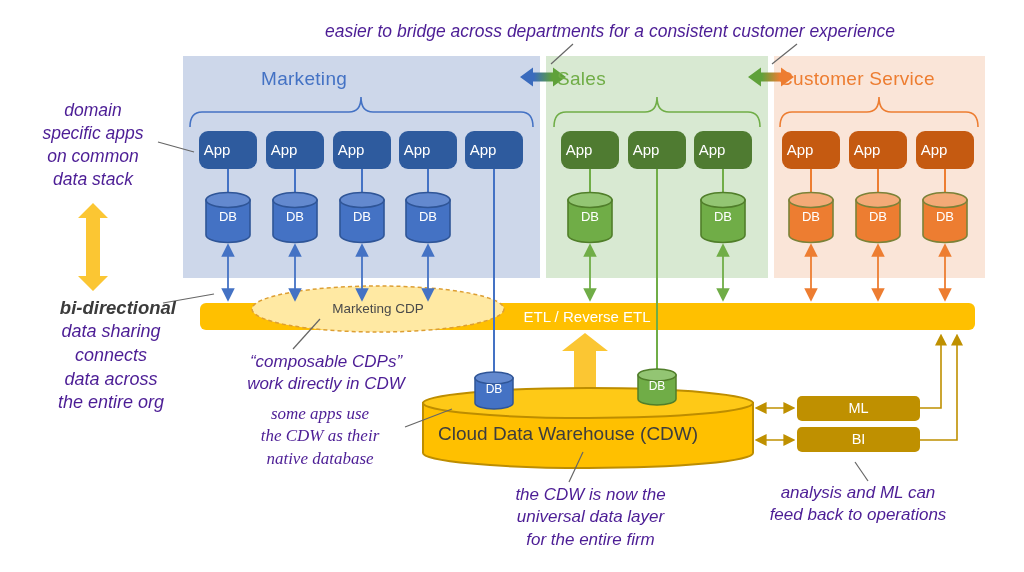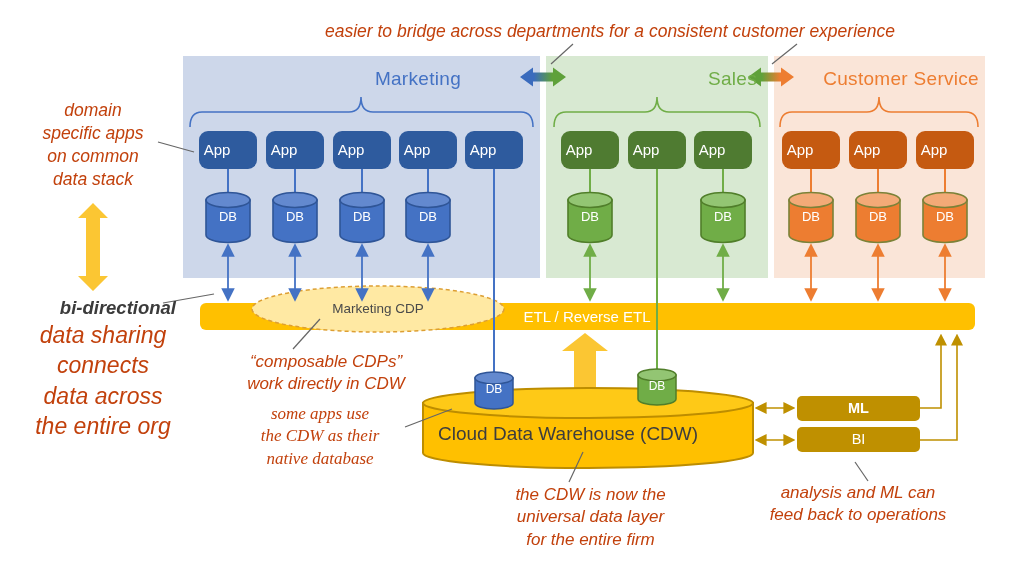--- a/index.html
+++ b/index.html
@@ -1,21 +1,21 @@
 <!DOCTYPE html>
 <html><head>
 <meta charset="utf-8">
 <style>
   html,body{margin:0;padding:0;background:#fff;}
   #stage{position:relative;width:1024px;height:572px;background:#ffffff;overflow:hidden;
          font-family:"Liberation Sans",sans-serif;}
   #diagram-svg{position:absolute;left:0;top:0;z-index:1;}
   .txt{position:absolute;z-index:2;white-space:pre-line;}
-  .note{font-style:italic;color:#c2410c;text-align:center;line-height:1.32;}
-  .hdr{font-size:19px;text-align:right;font-weight:400;letter-spacing:.3px;}
+  .note{font-style:italic;color:#4c1d95;text-align:center;line-height:1.32;}
+  .hdr{font-size:19px;text-align:left;font-weight:400;letter-spacing:.3px;}
   .app-label{width:36px;text-align:center;color:#fff;font-size:15px;}
   .db-label{text-align:center;color:#fff;font-size:13px;}
   .db-label-sm{text-align:center;color:#fff;font-size:12px;}
   .bar-label{color:#fff;font-size:15px;text-align:center;}
   .box-label{color:#fff;font-size:14.5px;text-align:center;}
 </style>
 </head>
 <body>
 
 <div id="stage">
@@ -236,29 +236,29 @@
 <div class="txt db-label" style="left:701px;top:209px;width:44px;">DB</div>
 <div class="txt db-label" style="left:789px;top:209px;width:44px;">DB</div>
 <div class="txt db-label" style="left:856px;top:209px;width:44px;">DB</div>
 <div class="txt db-label" style="left:923px;top:209px;width:44px;">DB</div>
 <div class="txt db-label-sm" style="left:475px;top:382px;width:38px;">DB</div>
 <div class="txt db-label-sm" style="left:638px;top:379px;width:38px;">DB</div>
 
 <div class="txt bar-label" style="left:437px;top:308px;width:300px;">ETL / Reverse ETL</div>
 <div class="txt" style="left:278px;top:301px;width:200px;text-align:center;font-size:13.5px;color:#4a4a4a;">Marketing CDP</div>
 <div class="txt" style="left:438px;top:423px;width:300px;text-align:left;font-size:19px;color:#3d3d3d;">Cloud Data Warehouse (CDW)</div>
-<div class="txt box-label" style="left:797px;top:400px;width:123px;font-weight:bold;">ML</div>
+<div class="txt box-label" style="left:797px;top:400px;width:123px;">ML</div>
 <div class="txt box-label" style="left:797px;top:431px;width:123px;">BI</div>
 
 <div class="txt note" style="left:13px;top:99px;width:160px;font-size:17.5px;">domain
 specific apps
 on common
 data stack</div>
 <div class="txt note" style="left:10px;top:296px;width:166px;font-size:18.5px;font-weight:bold;color:#3b3b3b;text-align:right;">bi-directional</div>
-<div class="txt note" style="left:20px;top:320px;width:166px;font-size:23px;">data sharing
+<div class="txt note" style="left:28px;top:320px;width:166px;font-size:18px;">data sharing
 connects
 data across
 the entire org</div>
 <div class="txt note" style="left:215px;top:351px;width:222px;font-size:17px;">“composable CDPs”
 work directly in CDW</div>
 <div class="txt note" style="left:230px;top:403px;width:180px;font-size:17px;font-family:Liberation Serif, serif;">some apps use
 the CDW as their
 native database</div>
 <div class="txt note" style="left:488px;top:484px;width:205px;font-size:17px;">the CDW is now the
 universal data layer

